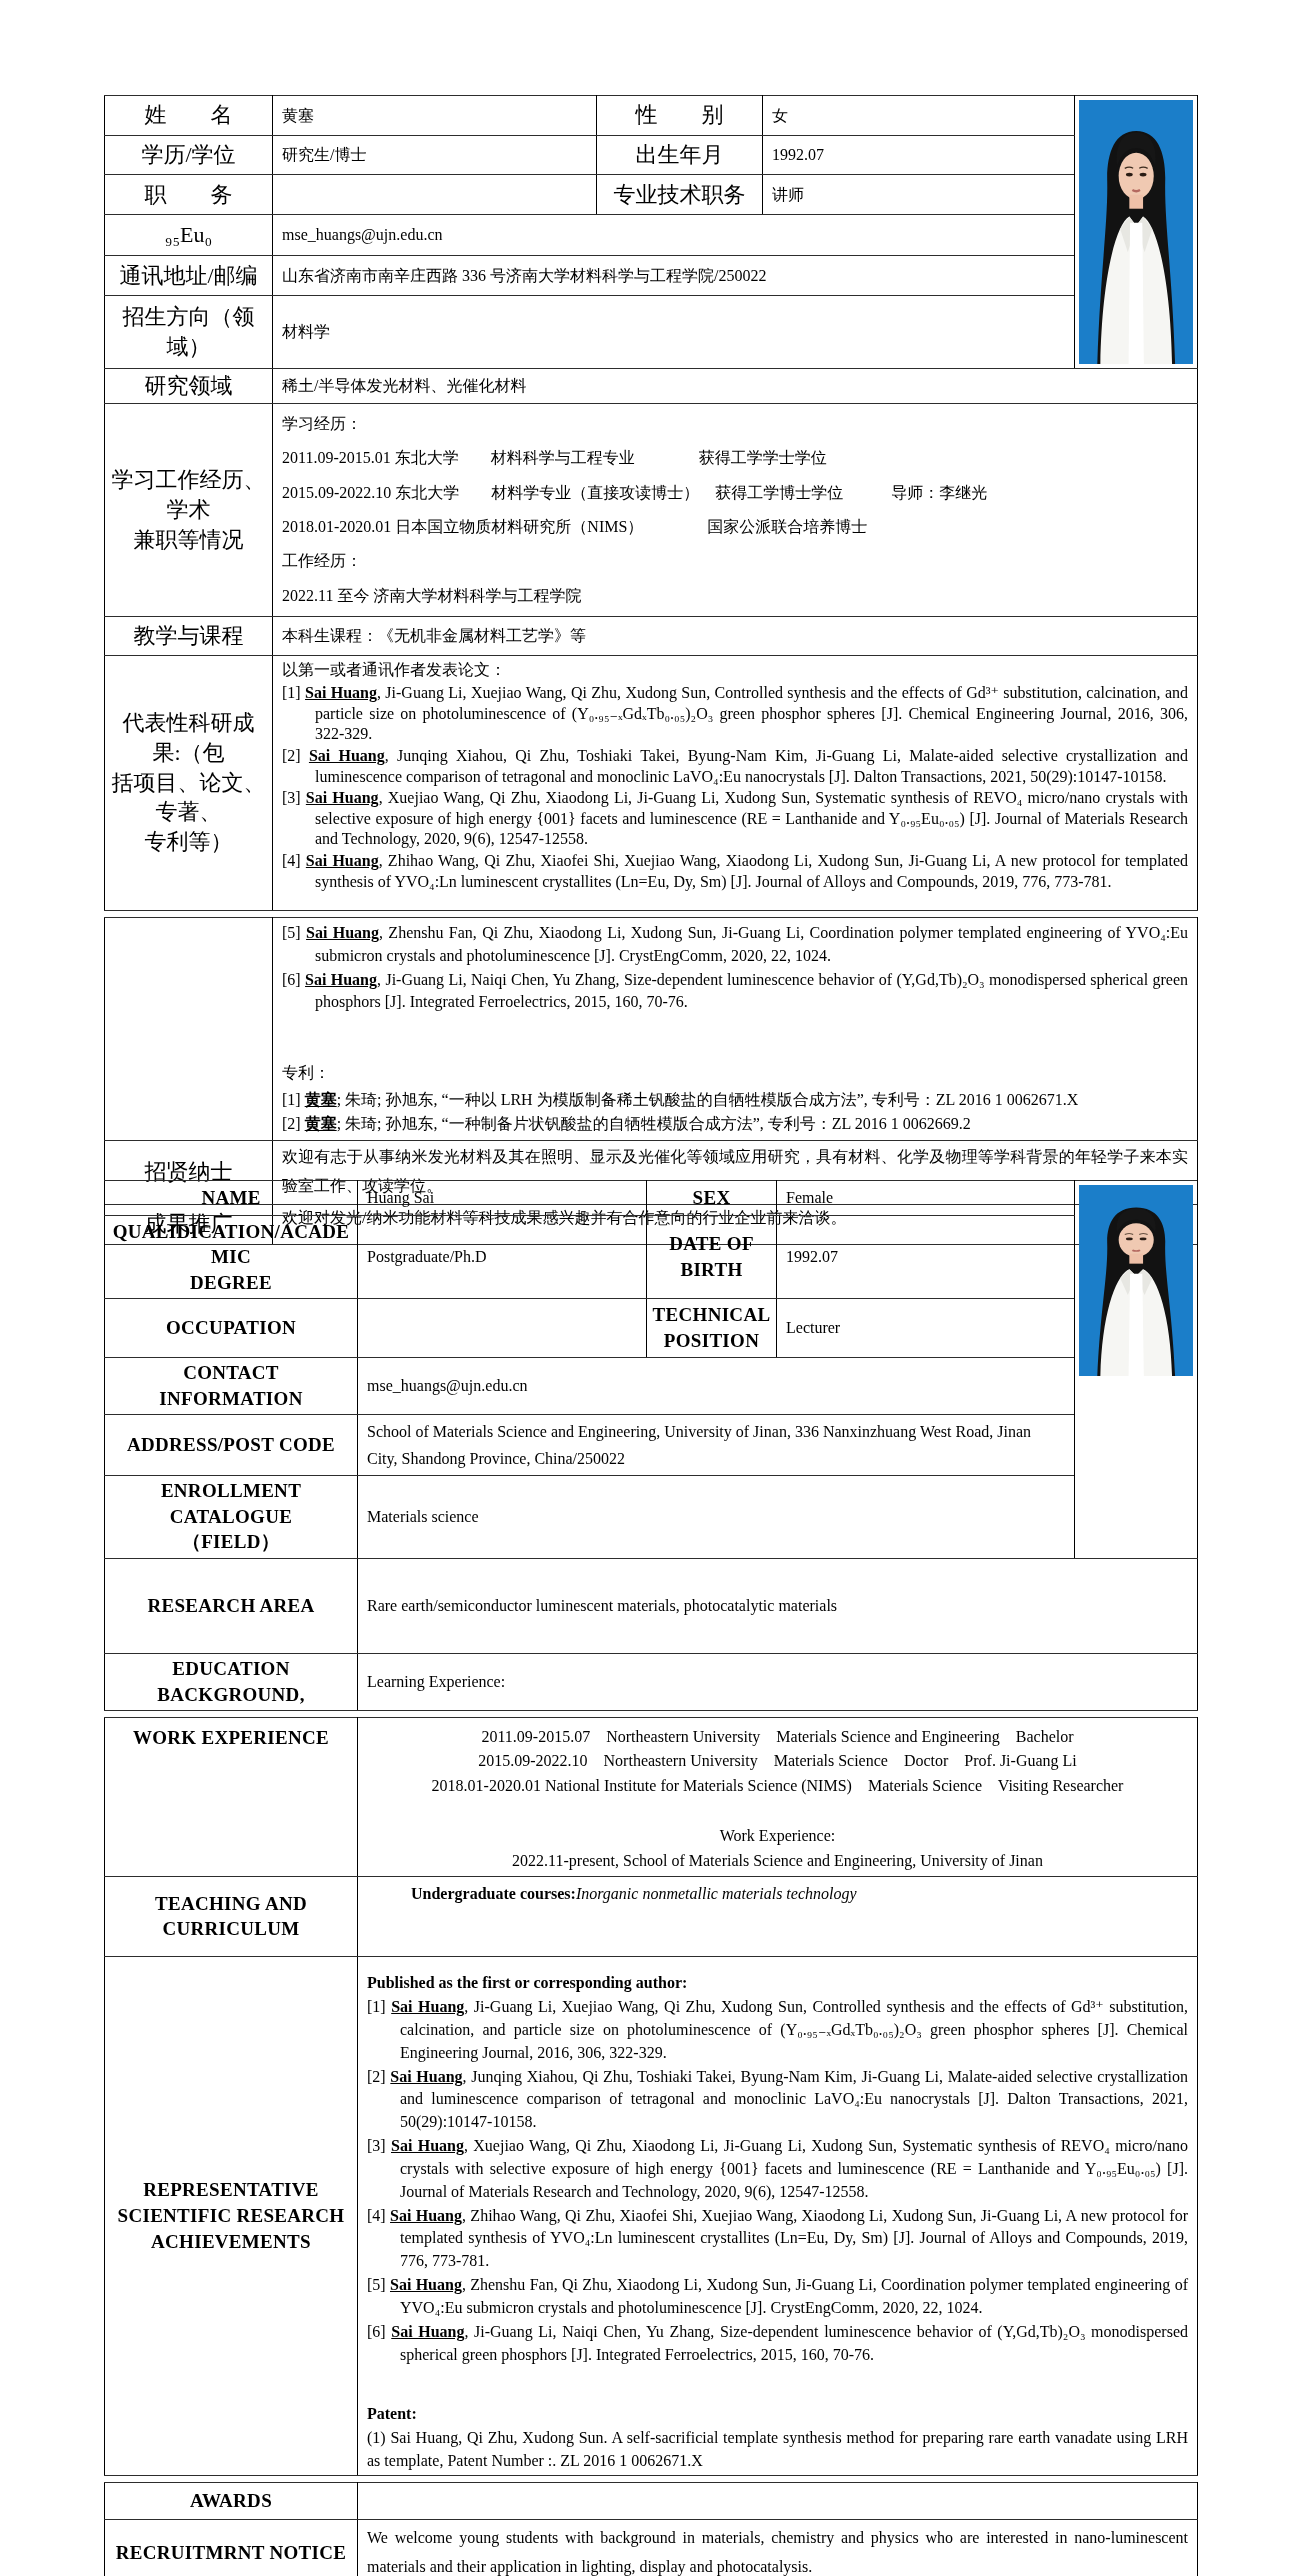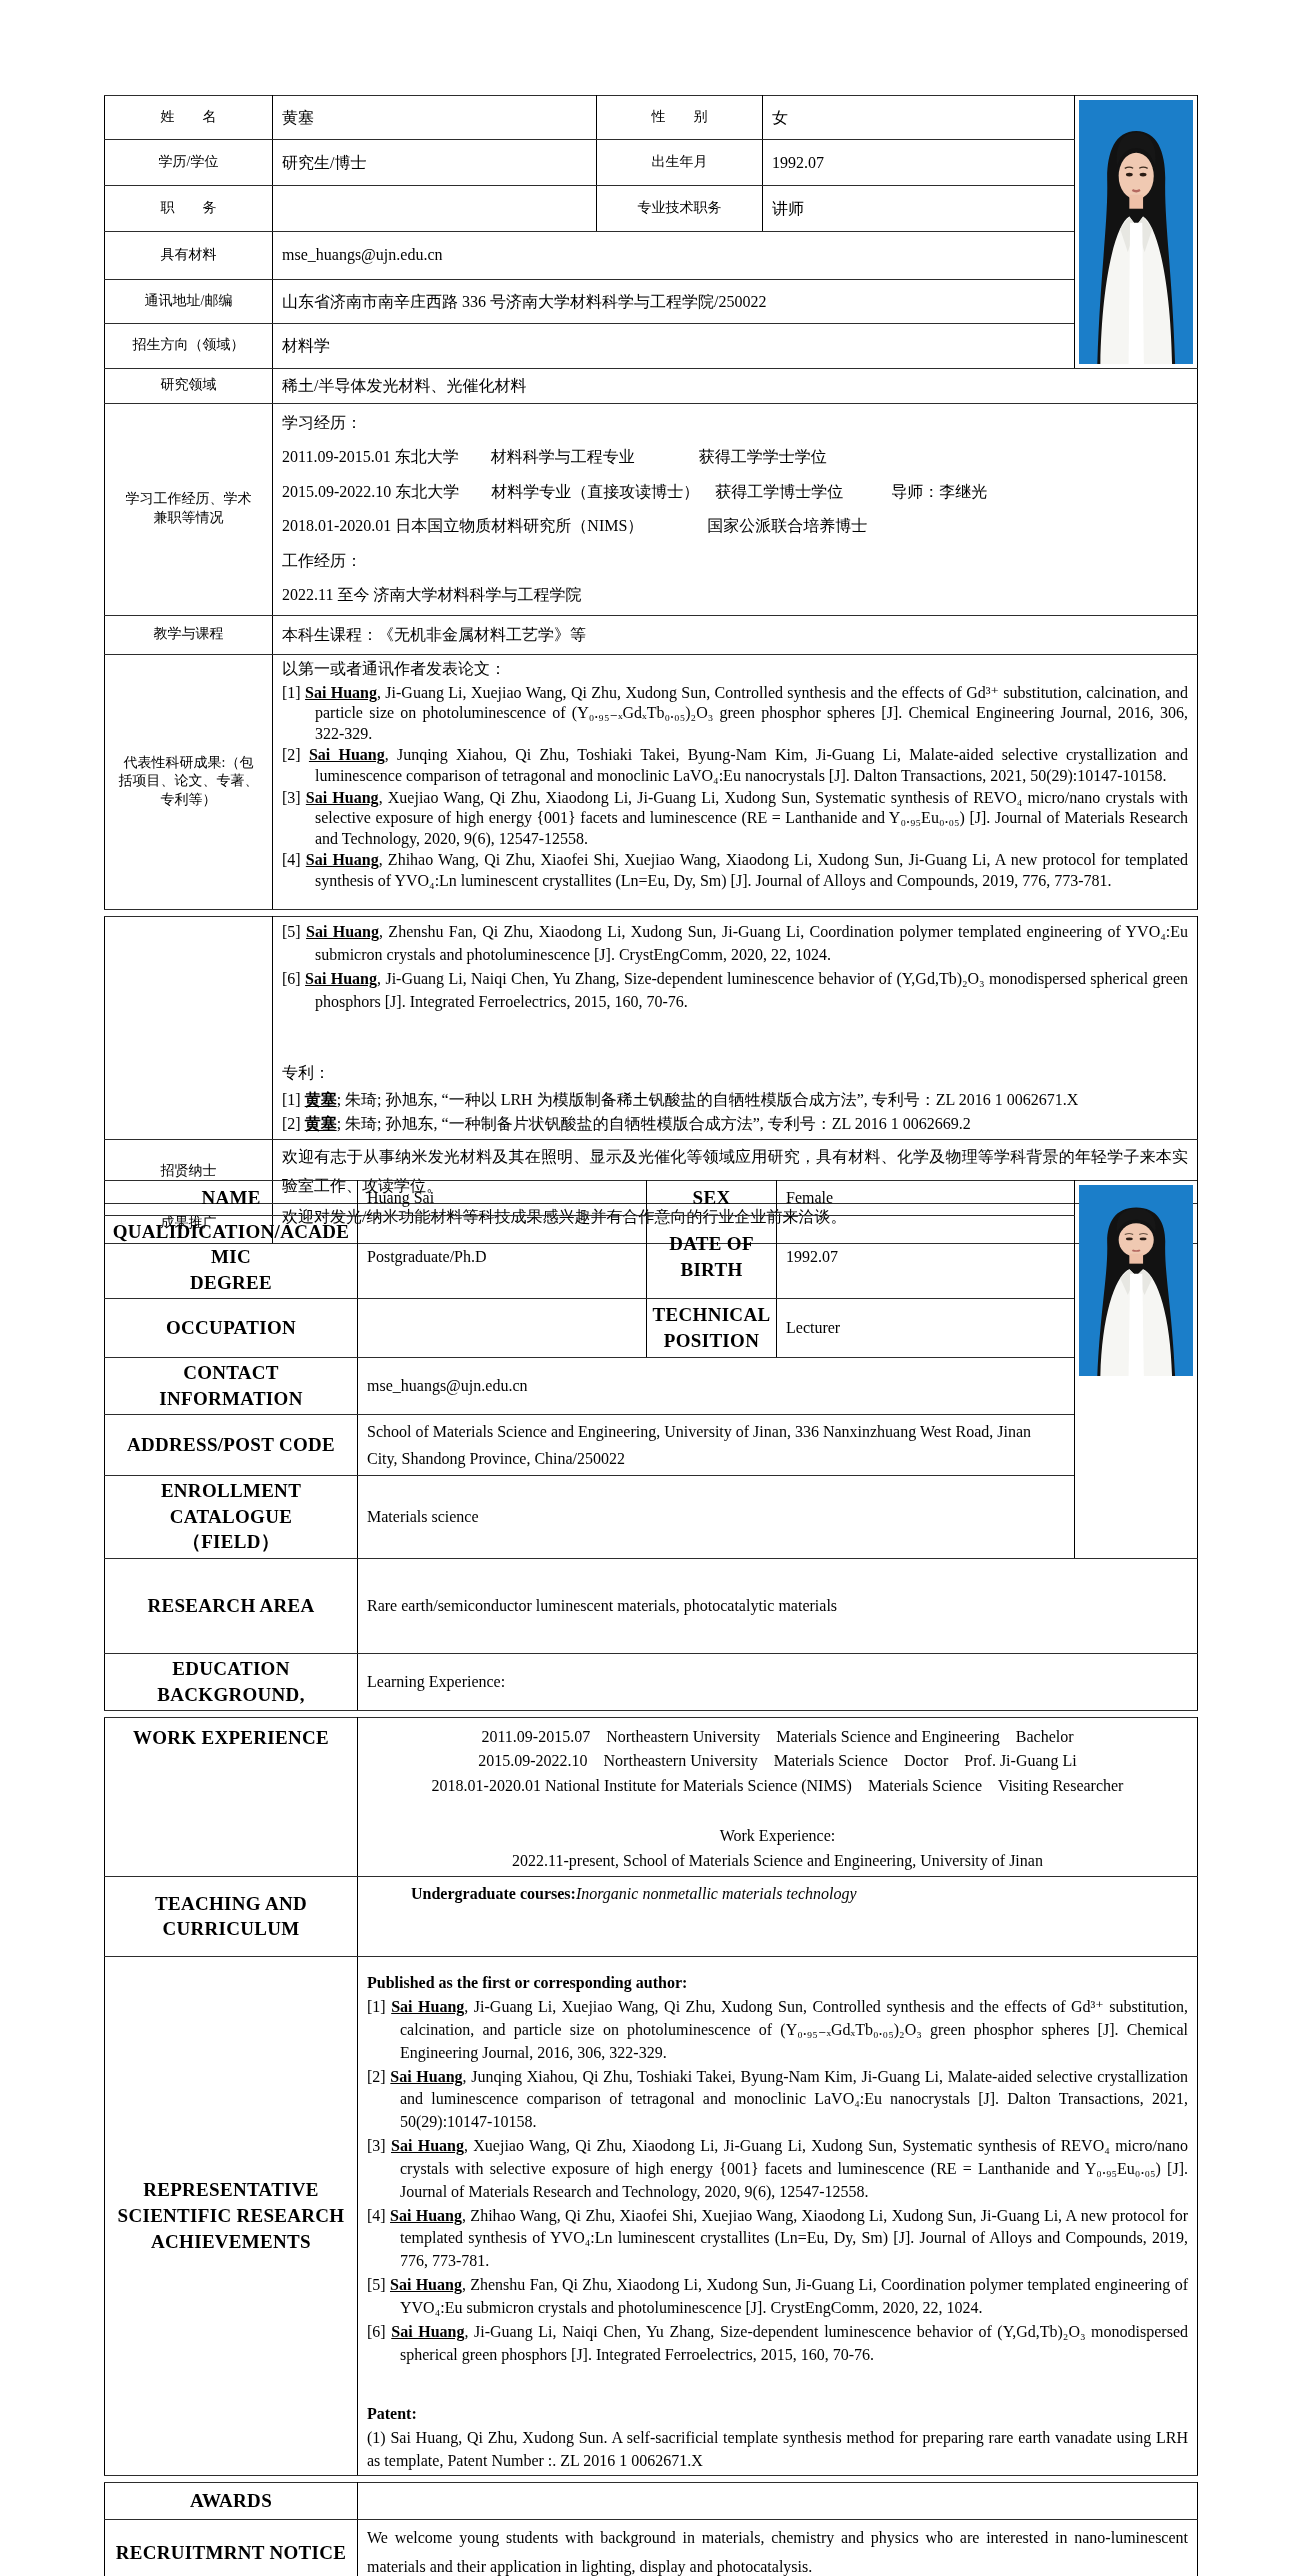--- a/index.html
+++ b/index.html
@@ -4,21 +4,21 @@
 <style>
   html,body{margin:0;padding:0;background:#ffffff;}
   body{font-family:"Liberation Serif","DejaVu Serif",serif;color:#000;}
   #page{position:relative;width:1301px;height:2576px;background:#fff;overflow:hidden;}
   .doc{position:absolute;left:104px;width:1093px;}
   table{border-collapse:collapse;table-layout:fixed;width:1093px;}
   td{border-left:1.3px solid #000;border-right:1.3px solid #000;border-top:1.9px solid #2d2d2d;border-bottom:1.9px solid #2d2d2d;
      vertical-align:middle;padding:2.5px 9px;font-size:16px;line-height:1.35;word-wrap:break-word;}
   table{border:1.9px solid #1a1a1a;}
   .lbl{text-align:center;white-space:pre-line;padding:2.5px 5.1px;}
-  .zh .lbl{font-size:14px;}
+  .zh .lbl{font-size:22px;}
   .en .lbl{font-weight:bold;font-size:19px;letter-spacing:0.3px;}
   .val{text-align:left;}
   .topval{vertical-align:top;}
   .photo-cell{padding:3.8px;vertical-align:top;}
   .photo-frame{width:100%;height:100%;display:flex;justify-content:center;}
   .photo-svg{display:block;width:116px;height:264px;}
   .exp-lines .tline{white-space:pre-wrap;line-height:2.15;}
   .work-lines .tline{white-space:pre-wrap;line-height:1.55;text-align:center;}
   .pubs-head{line-height:1.5;}
   .pubs-head.b{font-weight:bold;margin-top:9px;}
@@ -81,21 +81,21 @@
         <td class="lbl">出生年月</td>
         <td class="val">1992.07</td>
       </tr>
       <tr>
         <td class="lbl" style="height:29px">职　　务</td>
         <td class="val"></td>
         <td class="lbl">专业技术职务</td>
         <td class="val">讲师</td>
       </tr>
       <tr>
-        <td class="lbl" style="height:31px">具有材料</td>
+        <td class="lbl" style="height:31px">₉₅Eu₀</td>
         <td class="val" colspan="3">mse_huangs@ujn.edu.cn</td>
       </tr>
       <tr>
         <td class="lbl" style="height:28px">通讯地址/邮编</td>
         <td class="val" colspan="3">山东省济南市南辛庄西路 336 号济南大学材料科学与工程学院/250022</td>
       </tr>
       <tr>
         <td class="lbl" style="height:28px">招生方向（领域）</td>
         <td class="val" colspan="3">材料学</td>
       </tr>

